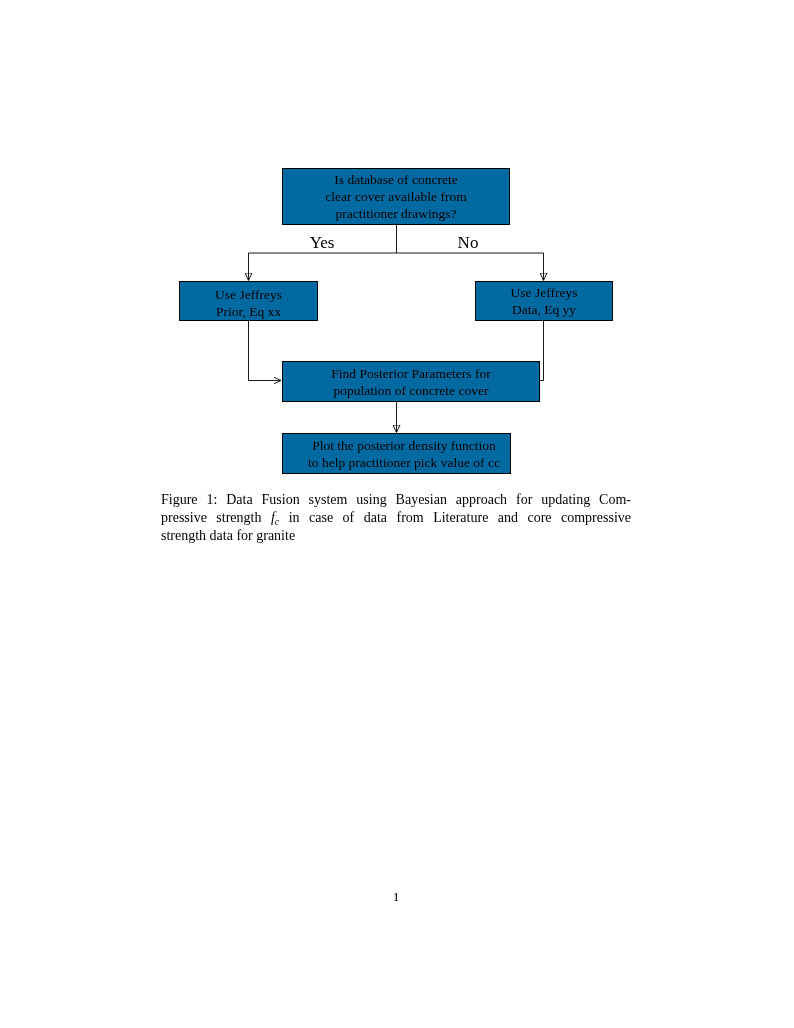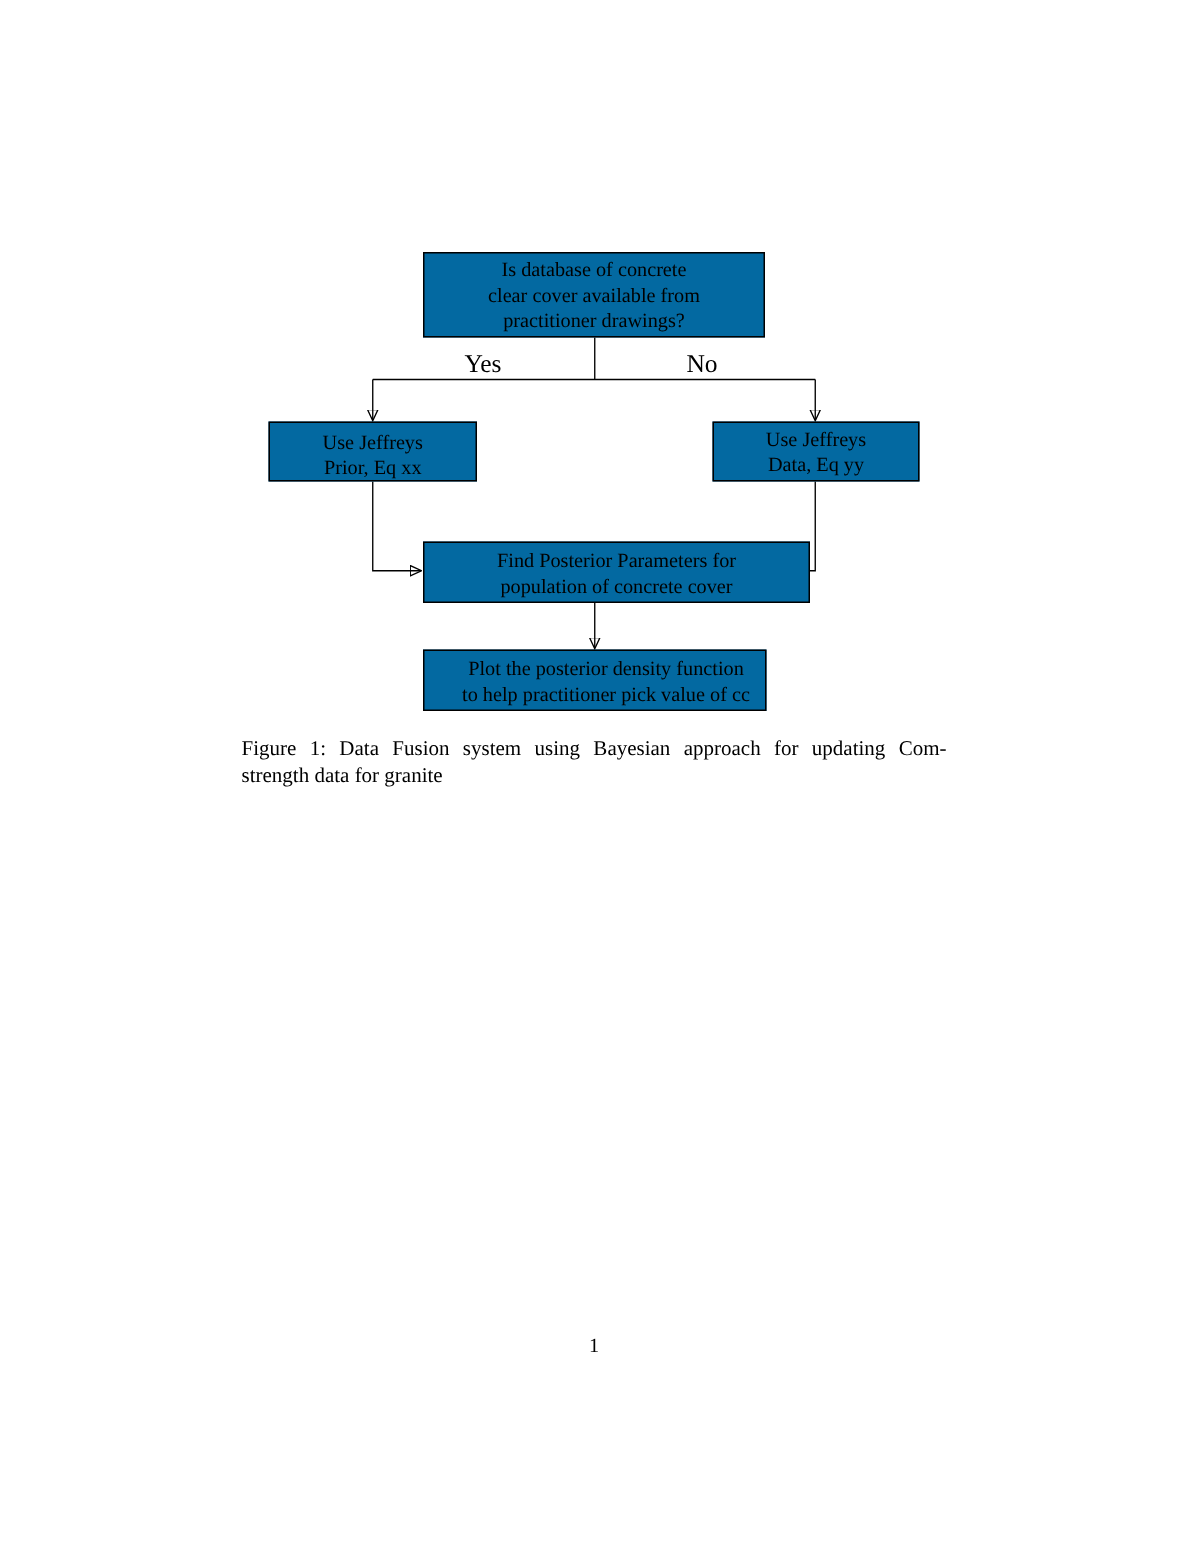--- a/index.html
+++ b/index.html
@@ -125,18 +125,19 @@
     <span class="node-line">population of concrete cover</span>
   </div>
 
   <div class="node" style="left:282px; top:433px; width:229px; height:41px;padding-left:15px;">
     <span class="node-line">Plot the posterior density function</span>
     <span class="node-line">to help practitioner pick value of cc</span>
   </div>
 
   <div class="caption">
     <div class="cap-just">Figure 1: Data Fusion system using Bayesian approach for updating Com-</div>
+    <div class="cap-just"><span>pressive strength </span><span class="math-f">f</span><sub class="math-sub">c</sub><span> in case of data from Literature and core compressive</span></div>
     <div>strength data for granite</div>
   </div>
 
   <div class="page-number">1</div>
 
 </div>
 
 </body></html>

